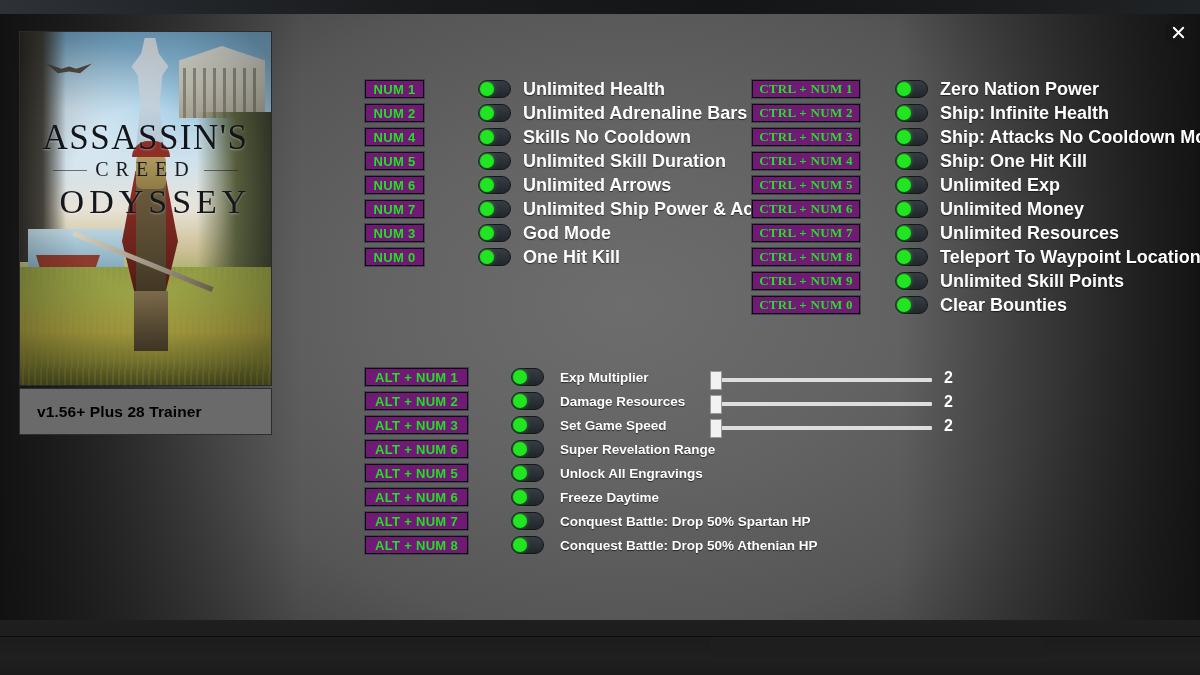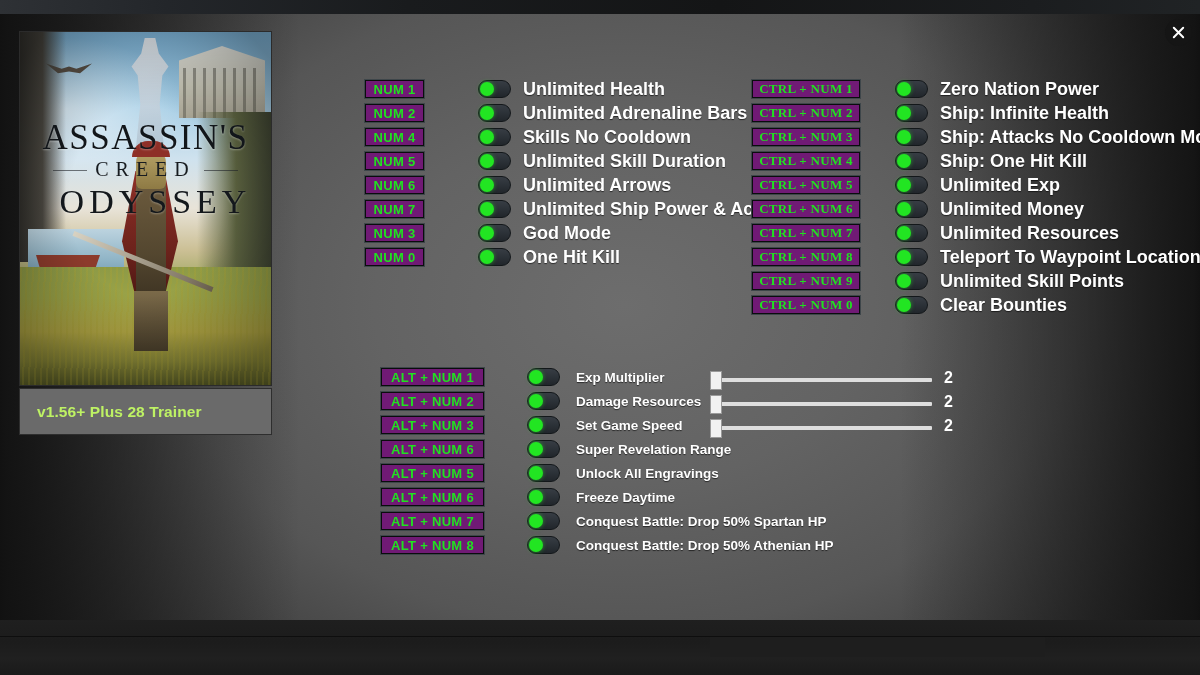--- a/index.html
+++ b/index.html
@@ -168,35 +168,35 @@
     font-size:34px; letter-spacing:5px; color:#14181c; margin-top:2px;
     text-shadow:0 1px 2px rgba(255,255,255,.3);
     padding-left:20px;
   }
   .ver-bar{
     position:absolute; left:0; top:357px; width:253px; height:47px;
     background:#6a6a6a; border:1px solid #2e2e2e;
     display:flex; align-items:center;
   }
   .ver-txt{
-    padding-left:17px; font-size:15.5px; font-weight:bold; color:#bef264;
+    padding-left:17px; font-size:15.5px; font-weight:bold; color:#000000;
     letter-spacing:.1px;
   }
 
   
   .hk{
     display:inline-flex; align-items:center; justify-content:center;
     background:#701a75; border:1px solid #3e464a;
     color:#21e021; font-weight:bold; font-size:13px;
     letter-spacing:.3px; height:20px; cursor:pointer;
     box-shadow: inset 0 0 0 1px #0a0c0d;
   }
   .hk.num{ width:61px; }
   .hk.ctrl{ width:110px;font-family:Liberation Serif, serif; }
-  .hk.alt{ width:105px;margin-left:16px; }
+  .hk.alt{ width:105px; }
 
   .tgl{
     position:relative; width:33px; height:18px; border-radius:9px;
     background:linear-gradient(to bottom,#373d44,#21262b);
     border:1px solid #13171a; cursor:pointer; flex:0 0 auto;
   }
   .tgl .knob{
     position:absolute; left:1px; top:1px; width:14px; height:14px;
     border-radius:50%; background:#22e522;
     box-shadow:0 0 4px rgba(40,230,40,.55);

